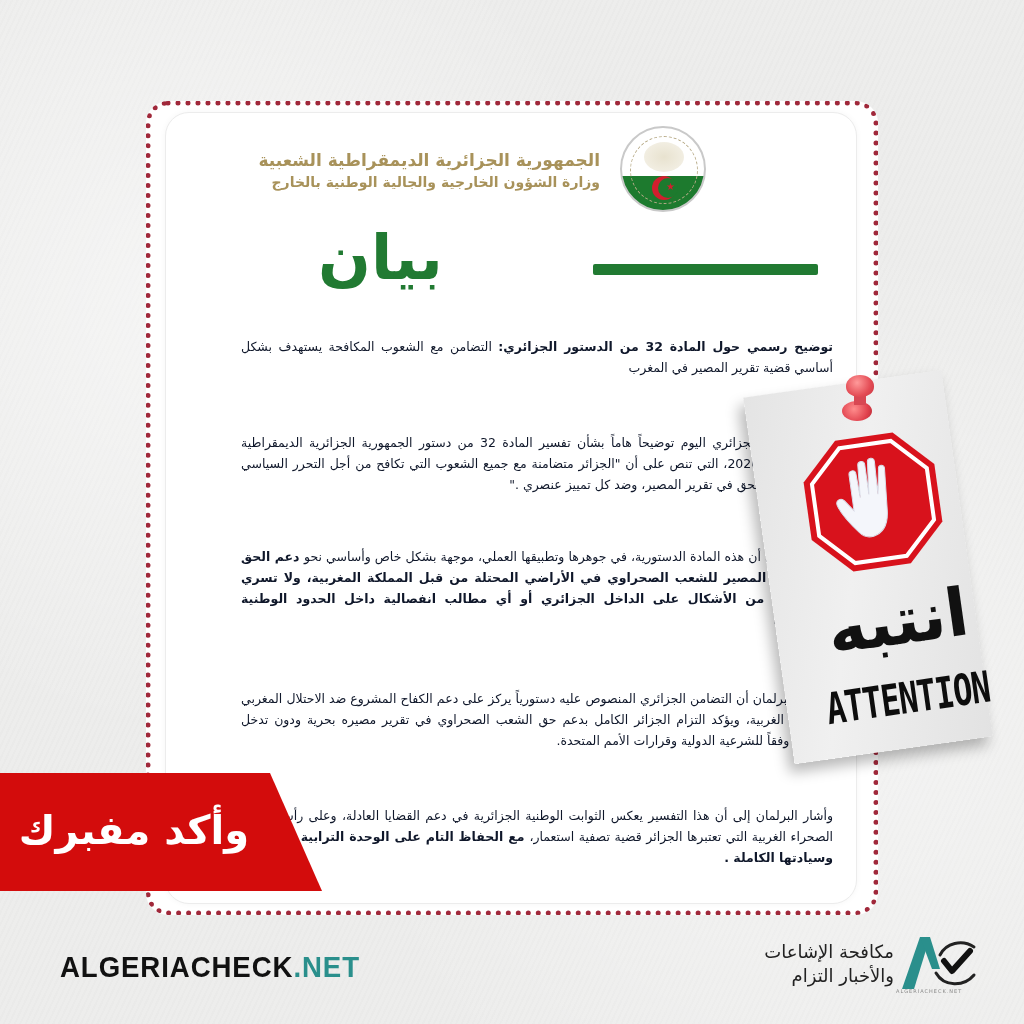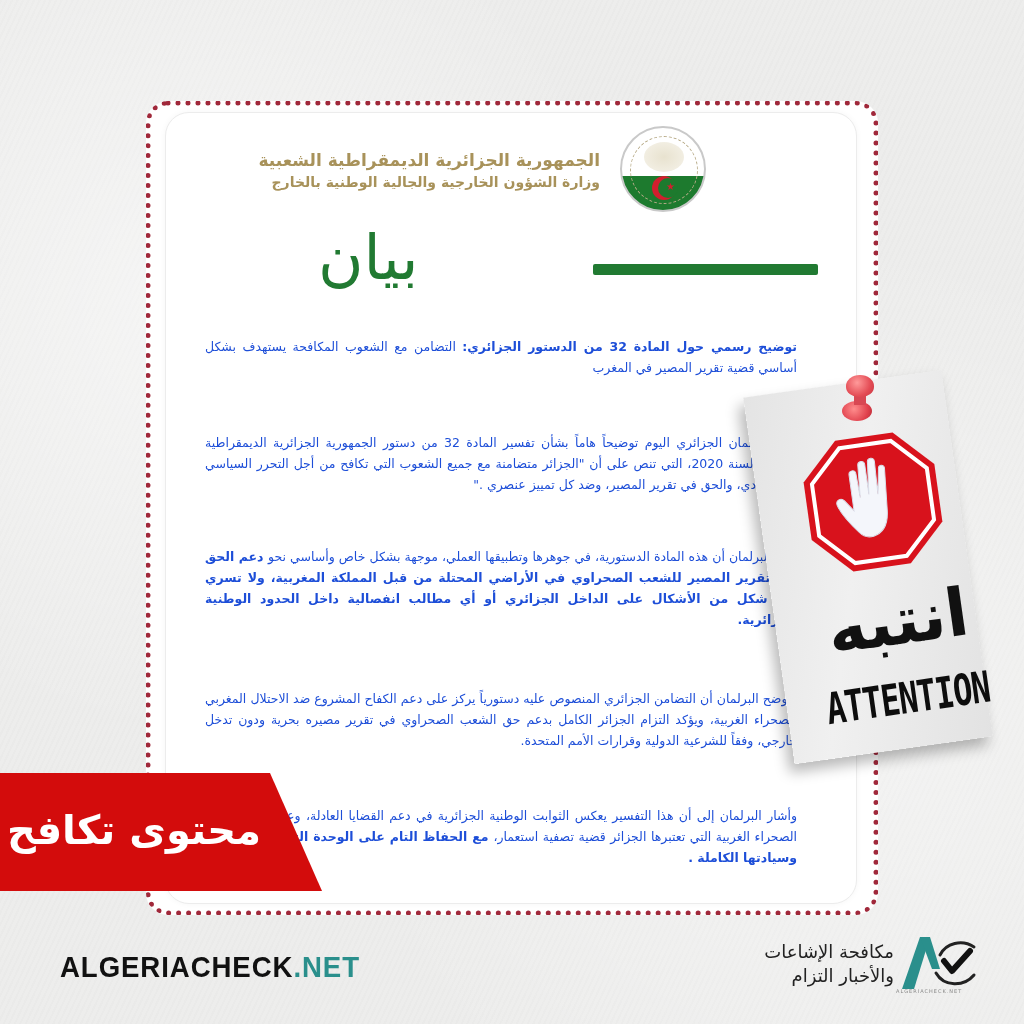--- a/index.html
+++ b/index.html
@@ -36,26 +36,26 @@
     position:absolute; right:424px; direction:rtl; color:#a8925a; font-weight:bold;
     font-family:"DejaVu Sans", sans-serif; white-space:nowrap;
   }
   .ministry-line1 { top:150px; font-size:17px;margin-left:16px; }
   .ministry-line2 { top:174px; font-size:14px; }
   .bayan {
     position:absolute; left:318px; top:228px; width:500px; height:72px;
   }
   .bayan .bar { position:absolute; right:0; top:36px; width:225px; height:11px; background:#217a32; border-radius:2px; }
   .bayan .word {
-    position:absolute; left:0; top:-6px; direction:rtl; color:#217a32; font-size:62px; font-weight:normal;
+    position:absolute; left:0; top:-6px; direction:rtl; color:#217a32; font-size:62px; font-weight:bold;
     font-family:"DejaVu Sans", sans-serif; line-height:72px; letter-spacing:2px;
   }
   .para {
-    position:absolute; direction:rtl; text-align:justify; color:#1d4ed8;
-    font-family:"DejaVu Sans", sans-serif; font-size:12.5px; line-height:21px;
+    position:absolute; direction:rtl; text-align:justify; color:#0f172a;
+    font-family:"DejaVu Sans", sans-serif; font-size:12.5px; line-height:21px;margin-left:36px;
   }
   .para b { font-weight:bold; }
   .p0 { left:205px; top:336px; width:592px; }
   .p1 { left:205px; top:432px; width:592px; }
   .p2 { left:205px; top:546px; width:592px; }
   .p3 { left:205px; top:688px; width:592px; }
   .p4 { left:205px; top:805px; width:592px; }
   .p0 .lead { font-weight:bold; }
 
   .sticker {
@@ -144,21 +144,21 @@
 </svg>
 <div class="pin">
   <div class="base"></div>
   <div class="neck"></div>
   <div class="head"></div>
 </div>
 <div class="sticker-ar">انتبه</div>
 <div class="sticker-en">ATTENTION</div>
 
 <div class="banner"></div>
-<div class="banner-text">محتوى تكافح</div>
+<div class="banner-text">وأكد مفبرك</div>
 
 <div class="brand"><span>ALGERIACHECK</span><span class="tld">.NET</span></div>
 
 <div class="slogan">
   <div>مكافحة الإشاعات</div>
   <div>والأخبار التزام</div>
 </div>
 
 <svg class="logo" viewBox="0 0 80 60">
   <polygon points="2,56 20,4 30,4 14,56" fill="#2a8f8c"></polygon>

